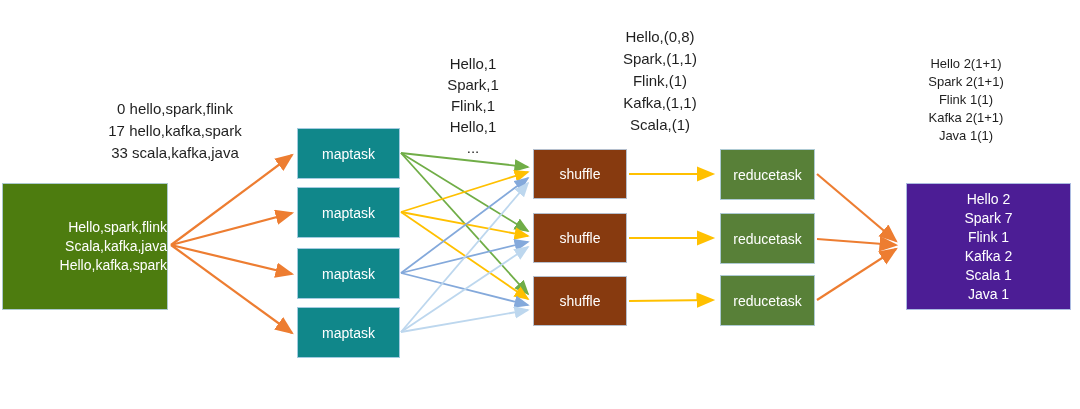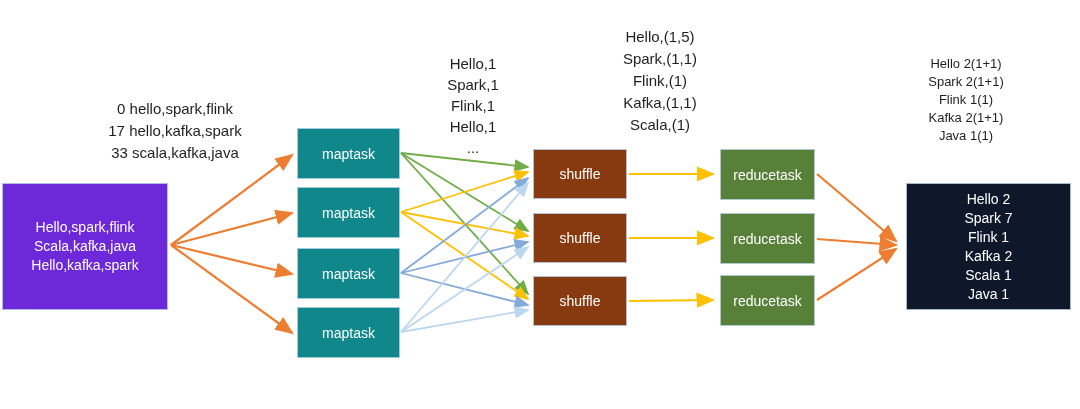--- a/index.html
+++ b/index.html
@@ -89,21 +89,21 @@
       <line x1="817" y1="300" x2="896" y2="249" marker-end="url(#m-orange)"></line>
     </g>
   </svg>
 
   <div class="annotation ann-15w" style="left:55px; top:98px; width:240px;">
     <div>0 hello,spark,flink</div>
     <div>17 hello,kafka,spark</div>
     <div>33 scala,kafka,java</div>
   </div>
 
-  <div class="box" style="left: 2px; top: 183px; width: 166px; height: 127px; background: #6d28d9;">
+  <div class="box" style="left: 2px; top: 183px; width: 166px; height: 127px; background: #4d7c0f; align-items: flex-end;">
     <div class="line">Hello,spark,flink</div>
     <div class="line">Scala,kafka,java</div>
     <div class="line">Hello,kafka,spark</div>
   </div>
 
   <div class="box" style="left: 297px; top: 128px; width: 103px; height: 51px; background: rgb(16, 135, 138);">
     <span class="lbl">maptask</span>
   </div>
   <div class="box" style="left: 297px; top: 187px; width: 103px; height: 51px; background: rgb(16, 135, 138);">
     <span class="lbl">maptask</span>
@@ -117,21 +117,21 @@
 
   <div class="annotation ann-15" style="left:413px; top:53px; width:120px;">
     <div>Hello,1</div>
     <div>Spark,1</div>
     <div>Flink,1</div>
     <div>Hello,1</div>
     <div>...</div>
   </div>
 
   <div class="annotation ann-15w" style="left:580px; top:26px; width:160px;">
-    <div>Hello,(1,5)</div>
+    <div>Hello,(0,8)</div>
     <div>Spark,(1,1)</div>
     <div>Flink,(1)</div>
     <div>Kafka,(1,1)</div>
     <div>Scala,(1)</div>
   </div>
 
   <div class="box" style="left: 533px; top: 149px; width: 94px; height: 50px; background: rgb(135, 58, 15);">
     <span class="lbl">shuffle</span>
   </div>
   <div class="box" style="left: 533px; top: 213px; width: 94px; height: 50px; background: rgb(135, 58, 15);">
@@ -152,21 +152,21 @@
   </div>
 
   <div class="annotation ann-13" style="left:886px; top:55px; width:160px;">
     <div>Hello 2(1+1)</div>
     <div>Spark 2(1+1)</div>
     <div>Flink 1(1)</div>
     <div>Kafka 2(1+1)</div>
     <div>Java 1(1)</div>
   </div>
 
-  <div class="box" style="left: 906px; top: 183px; width: 165px; height: 127px; background: #0f172a;">
+  <div class="box" style="left: 906px; top: 183px; width: 165px; height: 127px; background: #4c1d95;">
     <div class="line">Hello 2</div>
     <div class="line">Spark 7</div>
     <div class="line">Flink 1</div>
     <div class="line">Kafka 2</div>
     <div class="line">Scala 1</div>
     <div class="line">Java 1</div>
   </div>
 
 </div>
 

